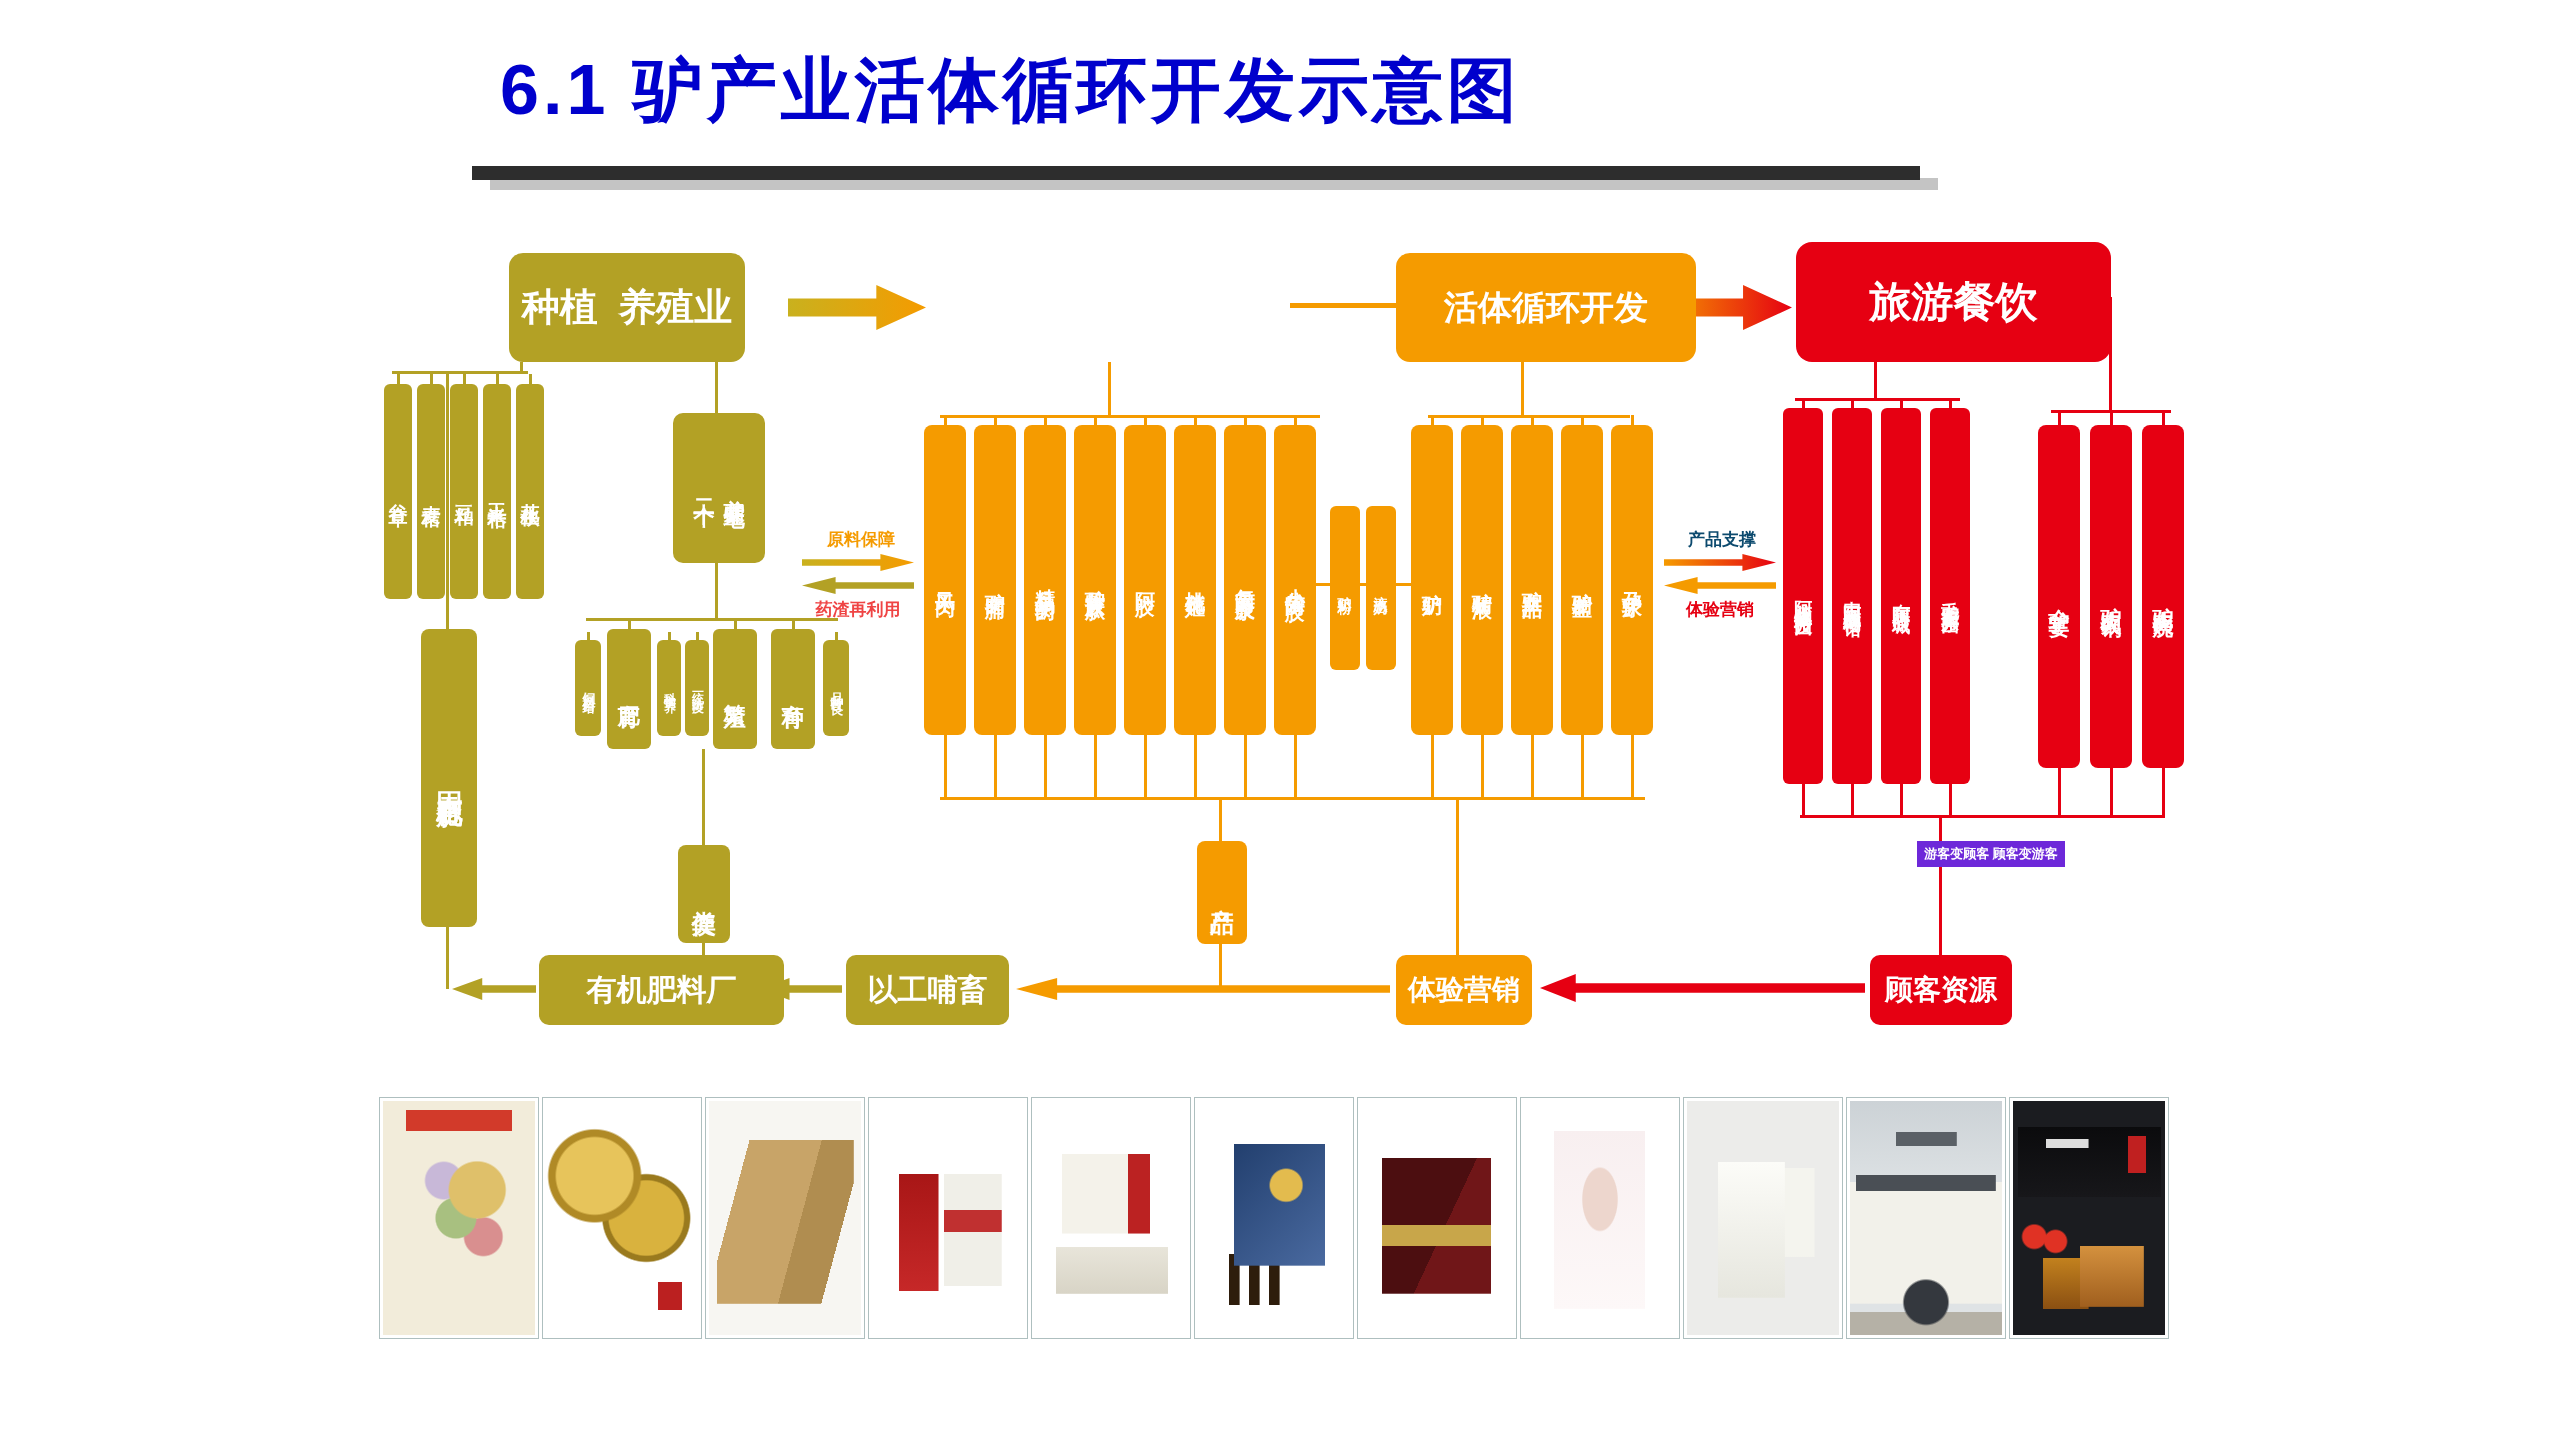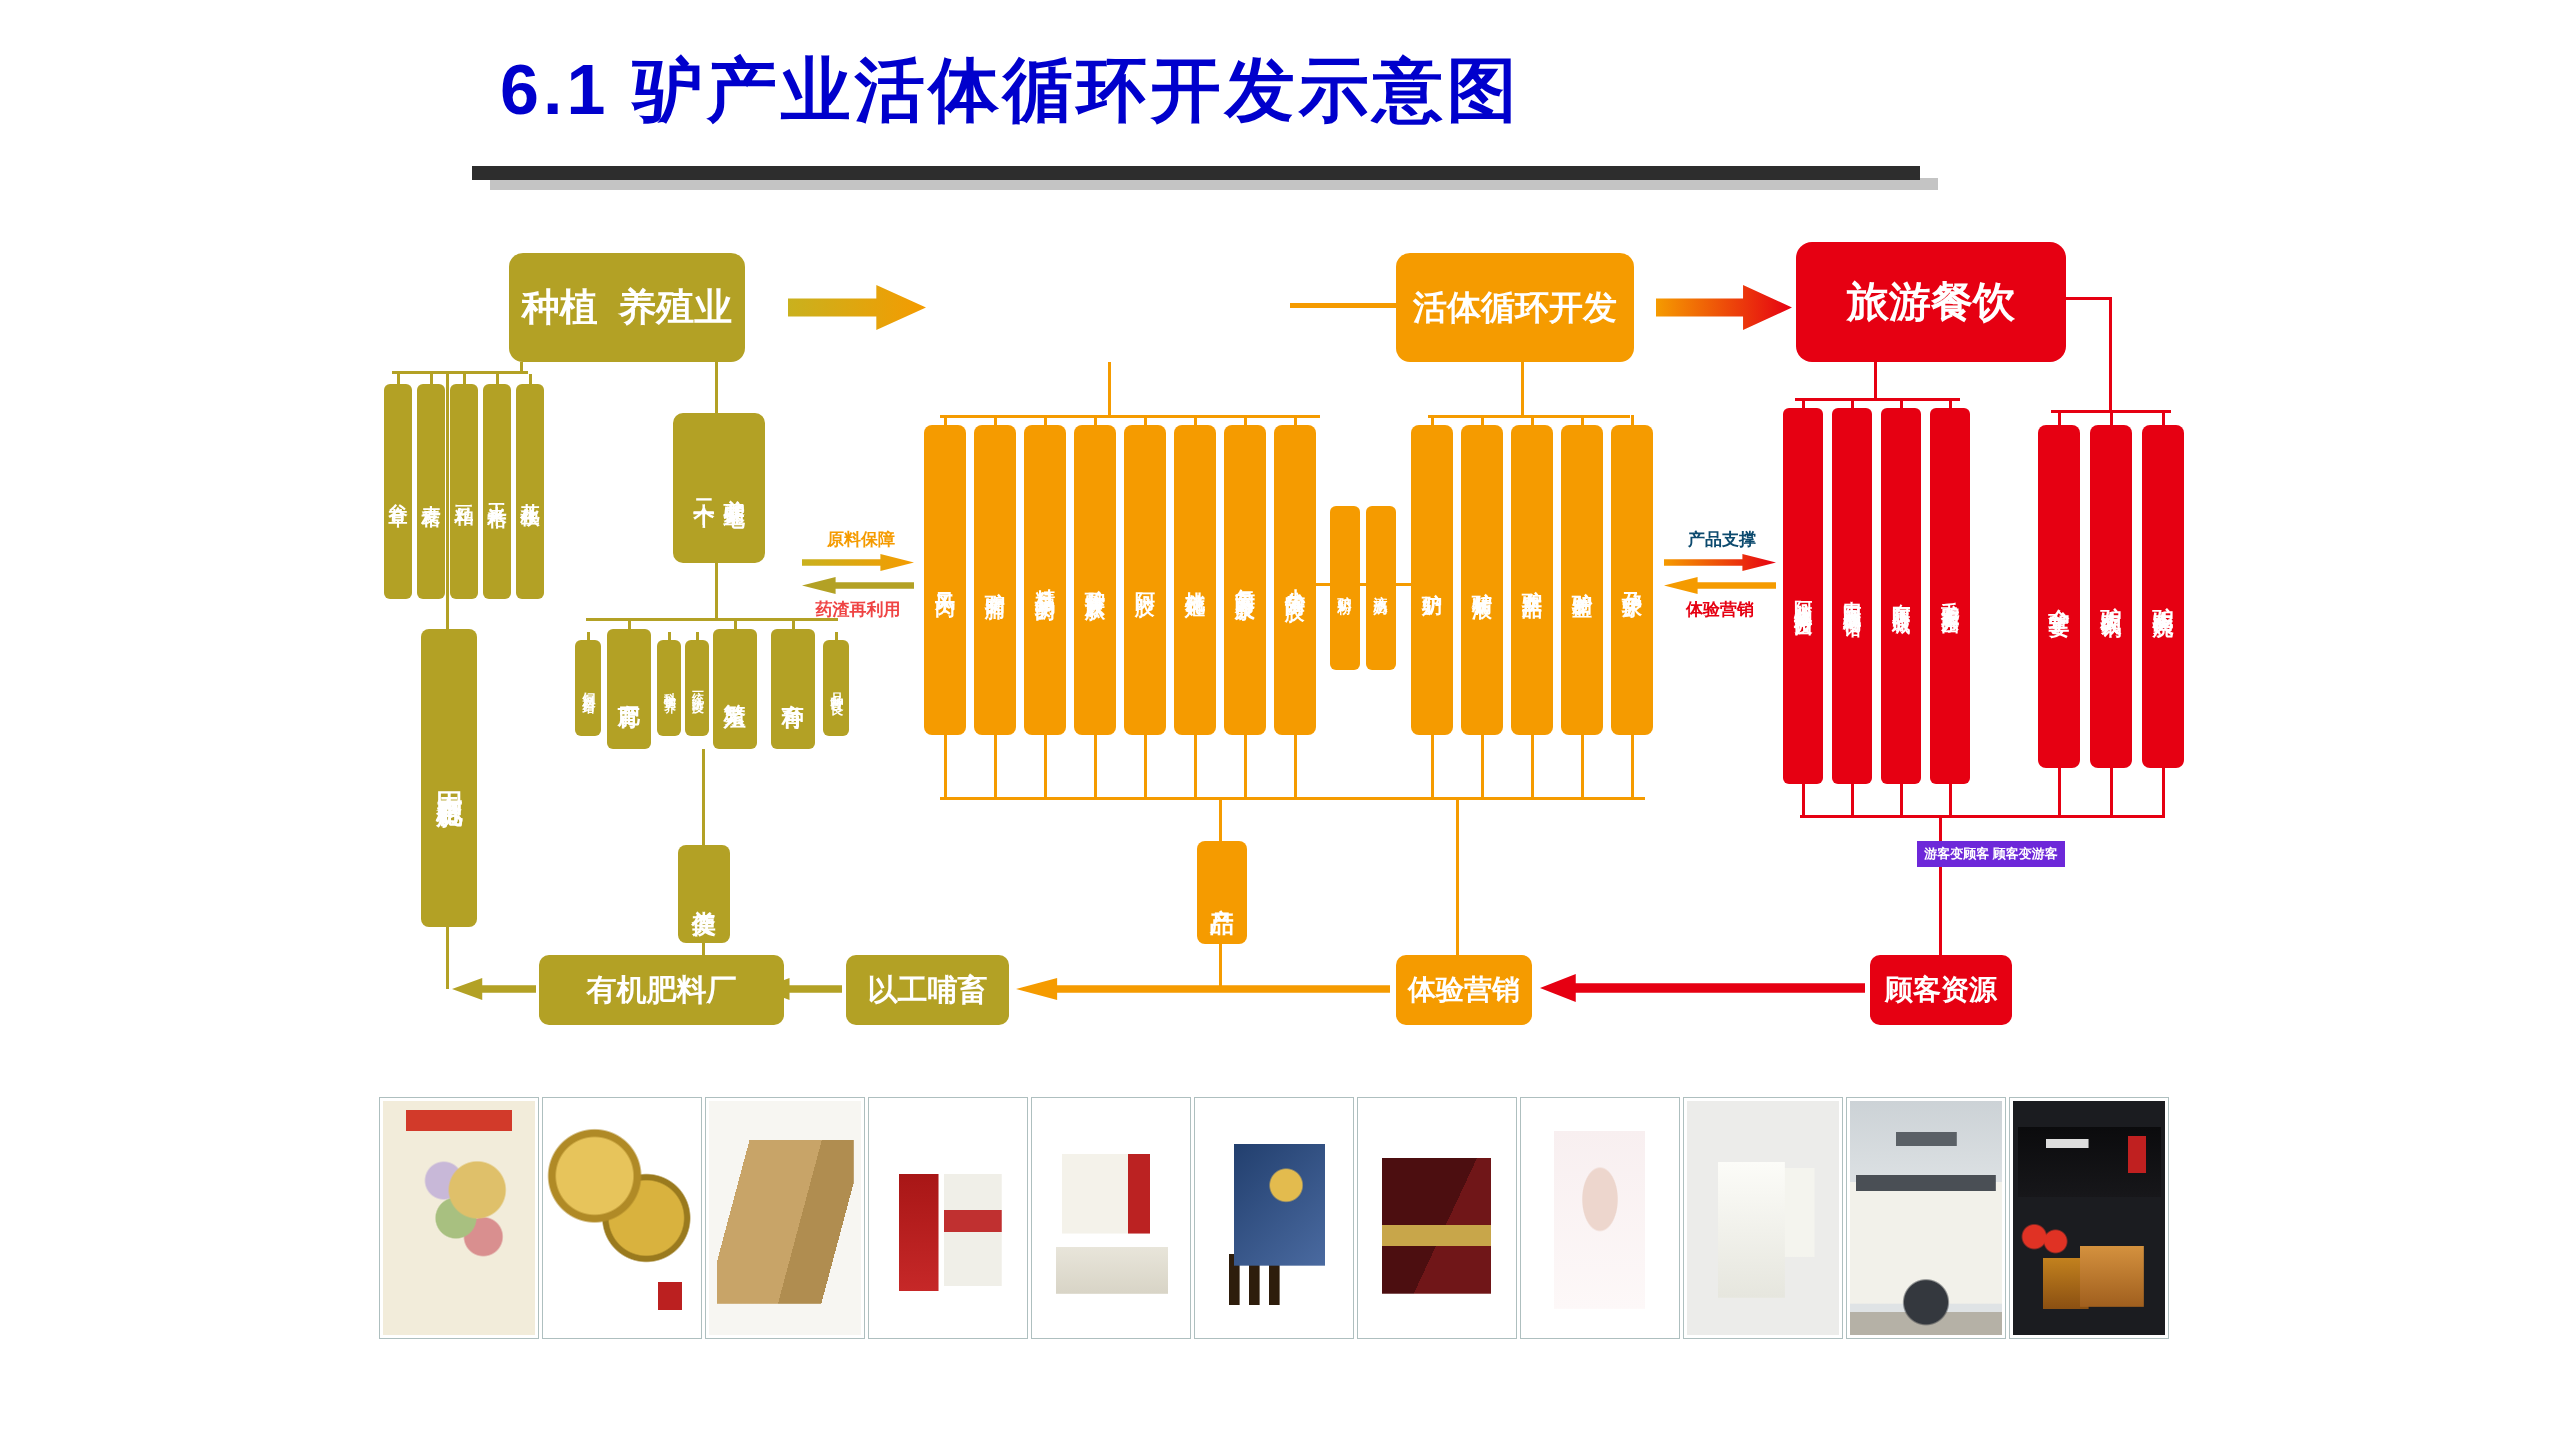--- a/index.html
+++ b/index.html
@@ -136,23 +136,23 @@
   <div class="ln red" style="left:1874px;top:362px;width:3px;height:36px"></div>
   <div class="ln red" style="left:1795px;top:398px;width:165px;height:3px"></div>
   <div class="ln red" style="left:2066px;top:297px;width:46px;height:3px"></div>
   <div class="ln red" style="left:2109px;top:297px;width:3px;height:113px"></div>
   <div class="ln red" style="left:2051px;top:410px;width:120px;height:3px"></div>
   <div class="ln red" style="left:1800px;top:815px;width:365px;height:3px"></div>
   <div class="ln red" style="left:1939px;top:815px;width:3px;height:140px"></div>
 
   <div class="box olive r14" style="left:509px;top:253px;width:236px;height:109px;font-size:38px;word-spacing:10px">种植 养殖业</div>
   <div class="ar ar-big grad-oy" style="left:788px;top:285px;width:138px;height:45px"></div>
-  <div class="box orange r14" style="left:1396px;top:253px;width:238px;height:109px;font-size:34px">活体循环开发</div>
+  <div class="box orange r14" style="left:1396px;top:253px;width:300px;height:109px;font-size:34px">活体循环开发</div>
   <div class="ar ar-big grad-or" style="left:1656px;top:285px;width:136px;height:45px"></div>
-  <div class="box red r16" style="left:1796px;top:242px;width:270px;height:120px;font-size:42px">旅游餐饮</div>
+  <div class="box red r16" style="left:1796px;top:242px;width:315px;height:120px;font-size:42px">旅游餐饮</div>
 
   <div class="box olive r6 v feed" style="left:384px;top:384px;width:28px;height:215px;font-size:19px">谷草</div>
   <div class="box olive r6 v feed" style="left:417px;top:384px;width:28px;height:215px;font-size:19px">麦秸</div>
   <div class="box olive r6 v feed" style="left:450px;top:384px;width:28px;height:215px;font-size:19px">豆粕</div>
   <div class="box olive r6 v feed" style="left:483px;top:384px;width:28px;height:215px;font-size:19px">玉米秸</div>
   <div class="box olive r6 v feed" style="left:516px;top:384px;width:28px;height:215px;font-size:19px">花生秧</div>
 
   <div class="box olive r10" style="left:673px;top:413px;width:92px;height:150px;font-size:21px;gap:6px">
     <span class="v">二十个</span>
     <span class="v">养驴基地</span>

